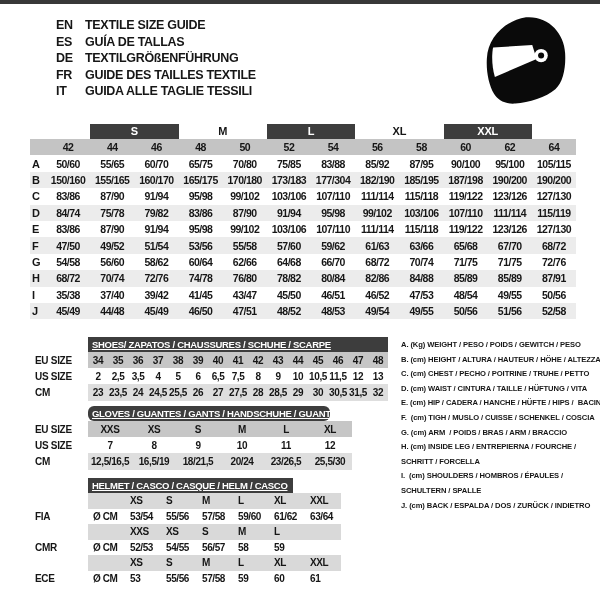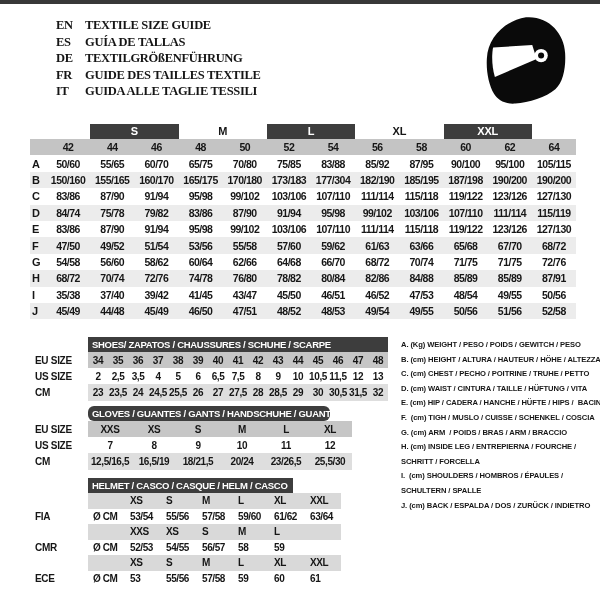--- a/index.html
+++ b/index.html
@@ -5,21 +5,21 @@
   * { margin:0; padding:0; box-sizing:border-box; }
   html,body { width:600px; height:600px; }
   body {
     position:relative; background:#fff; overflow:hidden;
     font-family:"Liberation Sans","DejaVu Sans",sans-serif;
     color:#161616; font-weight:bold;
   }
   .topbar { position:absolute; top:0; left:0; width:600px; height:4px; background:#383838; }
 
   
-  .langs { position:absolute; top:17px; left:56px; font-size:12.5px; letter-spacing:-0.3px;font-family:Liberation Serif, serif; }
+  .langs { position:absolute; top:17px; left:56px; font-size:12.5px; letter-spacing:-0.3px; }
   .lang-row { display:flex; line-height:16.5px; }
   .lang-code { width:29px; }
 
   
   .helmet-wrap { position:absolute; top:14px; left:486px; width:80px; height:92px; }
   .helmet-wrap svg { width:100%; height:100%; }
 
   
   .apparel { position:absolute; top:124px; left:30px; width:546px; }
   .agrid { display:grid; grid-template-columns:16px repeat(12,1fr); align-items:center; }
@@ -30,21 +30,21 @@
   .arow { height:16.4px; }
   .arow div { text-align:center; font-size:10.5px; letter-spacing:-0.5px; white-space:nowrap; }
   .arow .albl { text-align:left; padding-left:2px; font-size:11px; letter-spacing:0; }
   .stripe { background:#ececec; }
 
   
   .btable { position:absolute; left:35px; }
   .btitle-row { display:flex; }
   .bsp { width:53px; }
   .btitle { background:#3d3d3d; color:#fff; height:15px; line-height:15.5px;
-            font-size:9.5px; letter-spacing:-0.3px; padding-left:4px; white-space:nowrap; }
+            font-size:9.5px; letter-spacing:-0.3px; padding-left:4px; white-space:nowrap;text-decoration:underline; }
   .brow { display:flex; align-items:center; }
   .blbl { width:53px; font-size:10px; letter-spacing:-0.3px; }
   .band { display:grid; align-items:center; height:100%; }
   .band div { text-align:center; font-size:10px; letter-spacing:-0.4px; white-space:nowrap; }
 
   .shoes { top:337px; }
   .shoes .btitle { width:300px; }
   .shoes .brow { height:16.2px; }
   .shoes .band { width:300px; grid-template-columns:repeat(15,1fr); }
 

